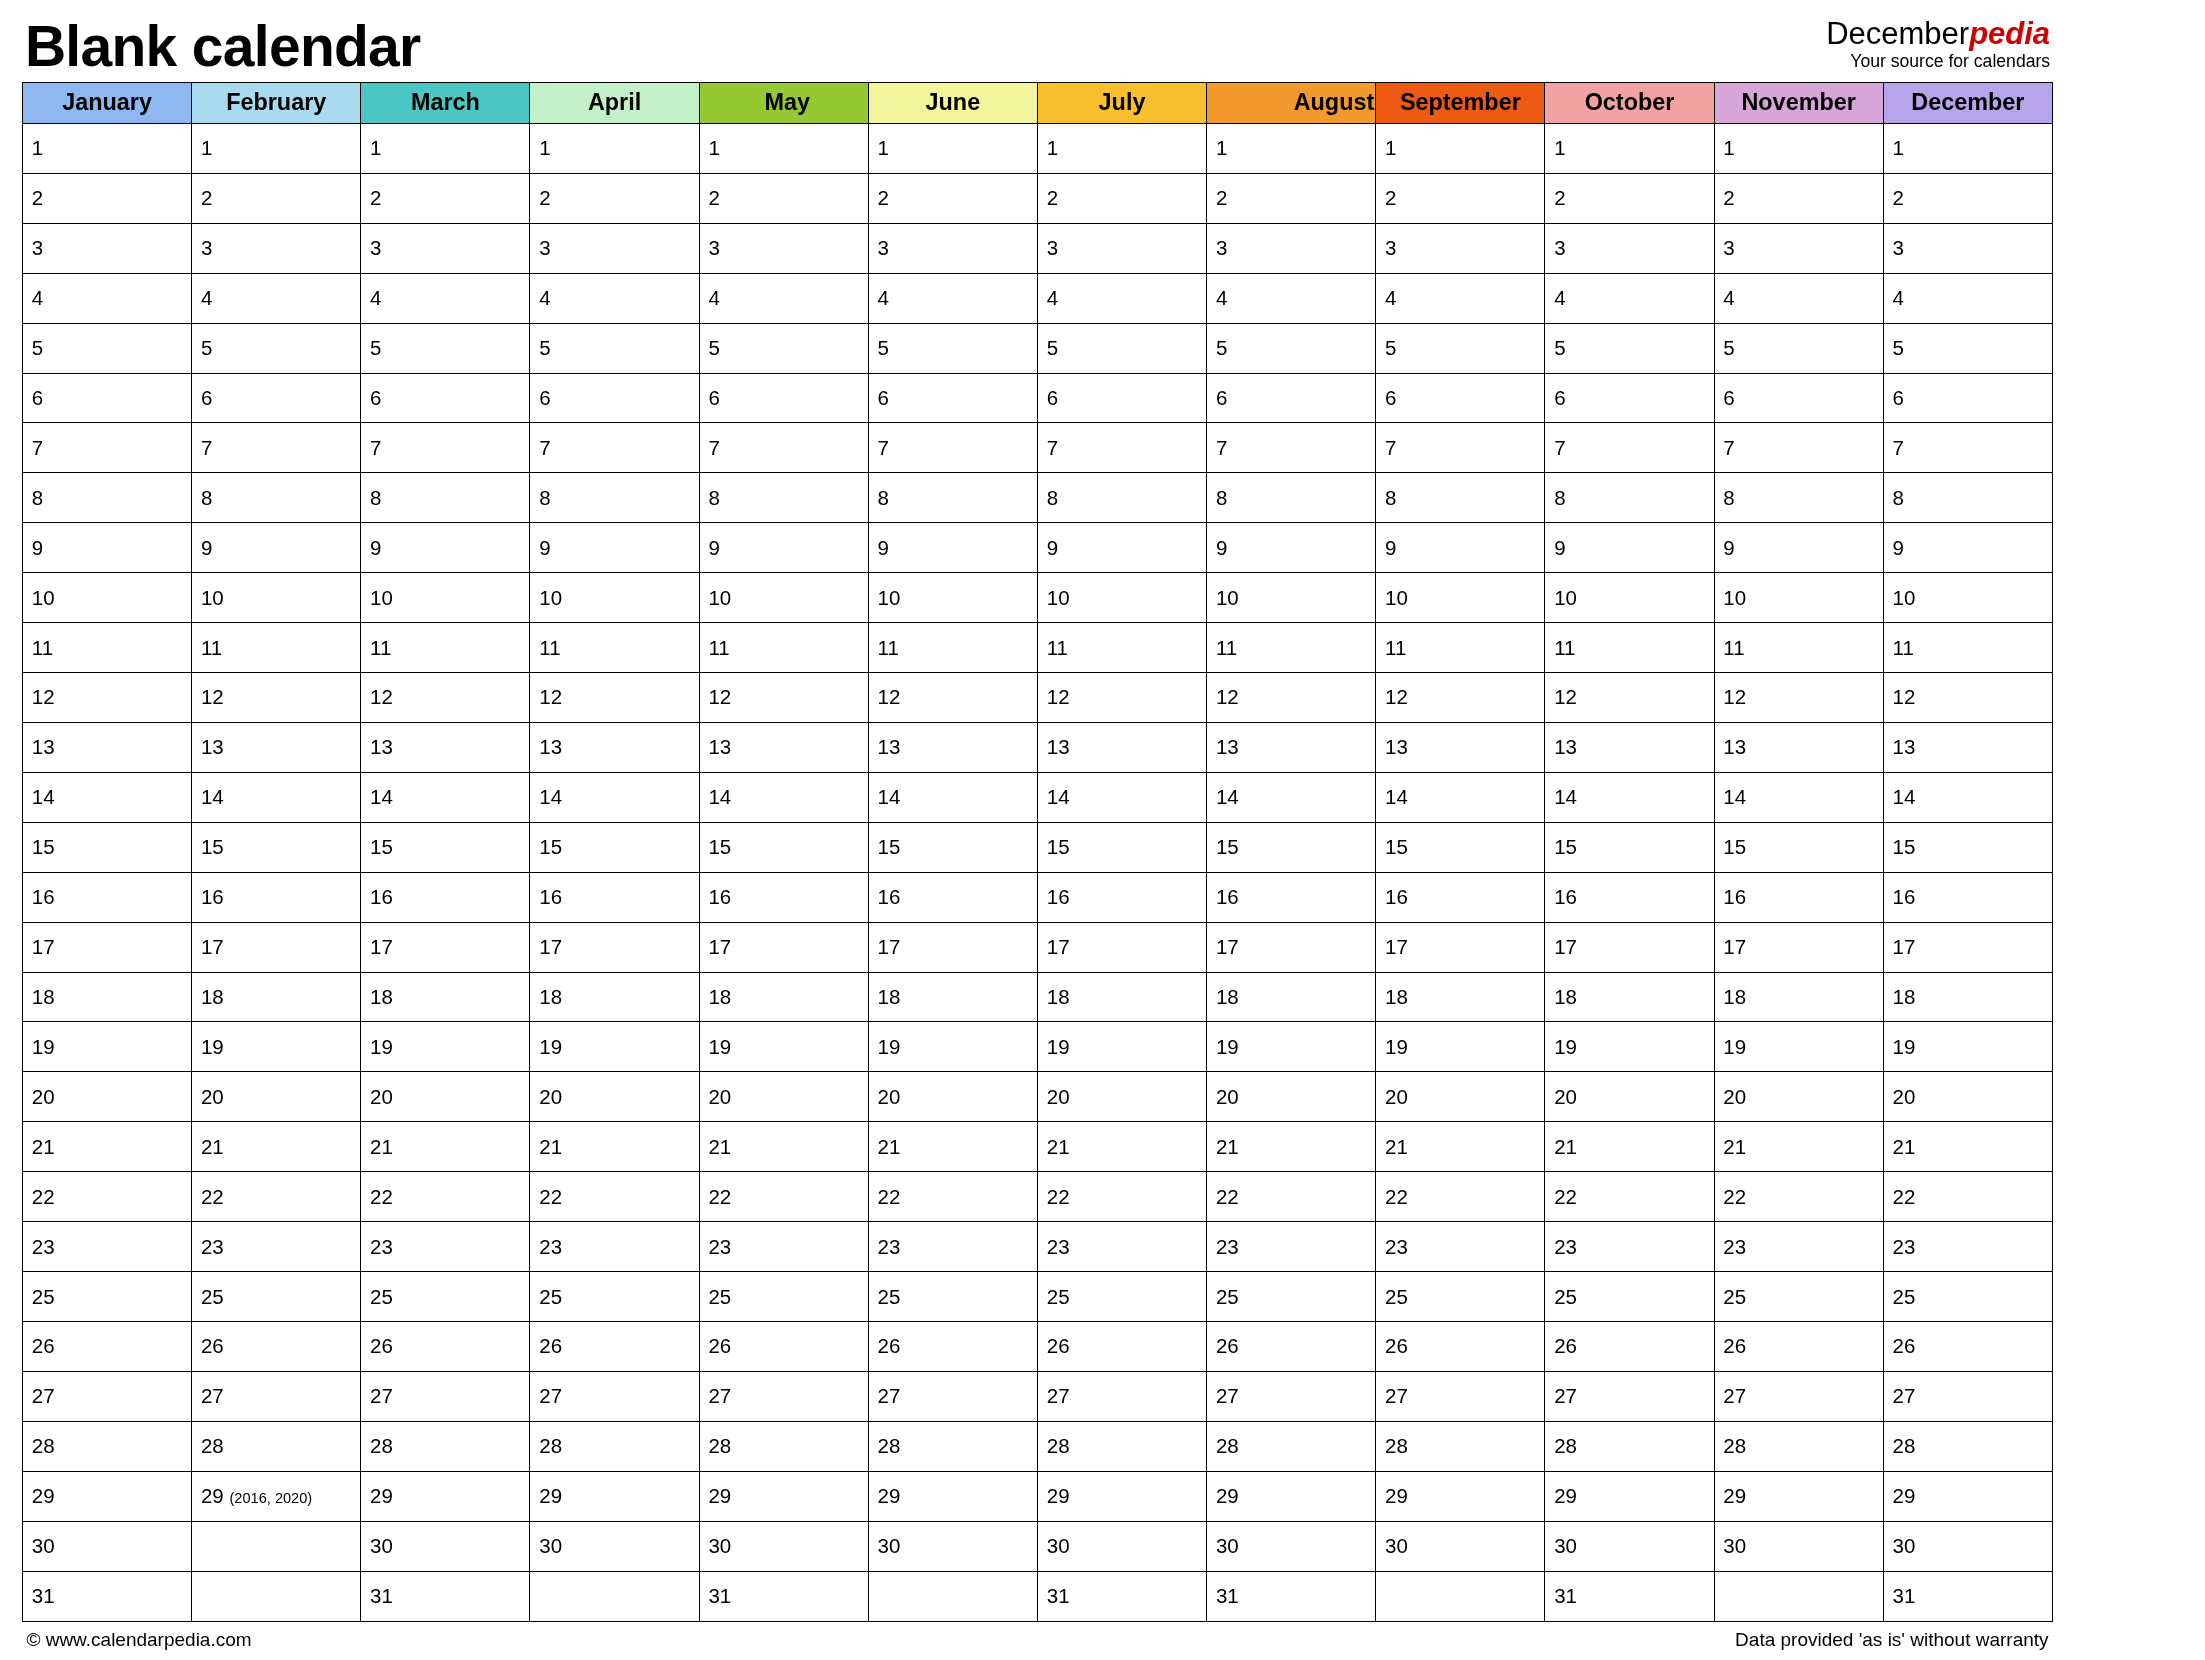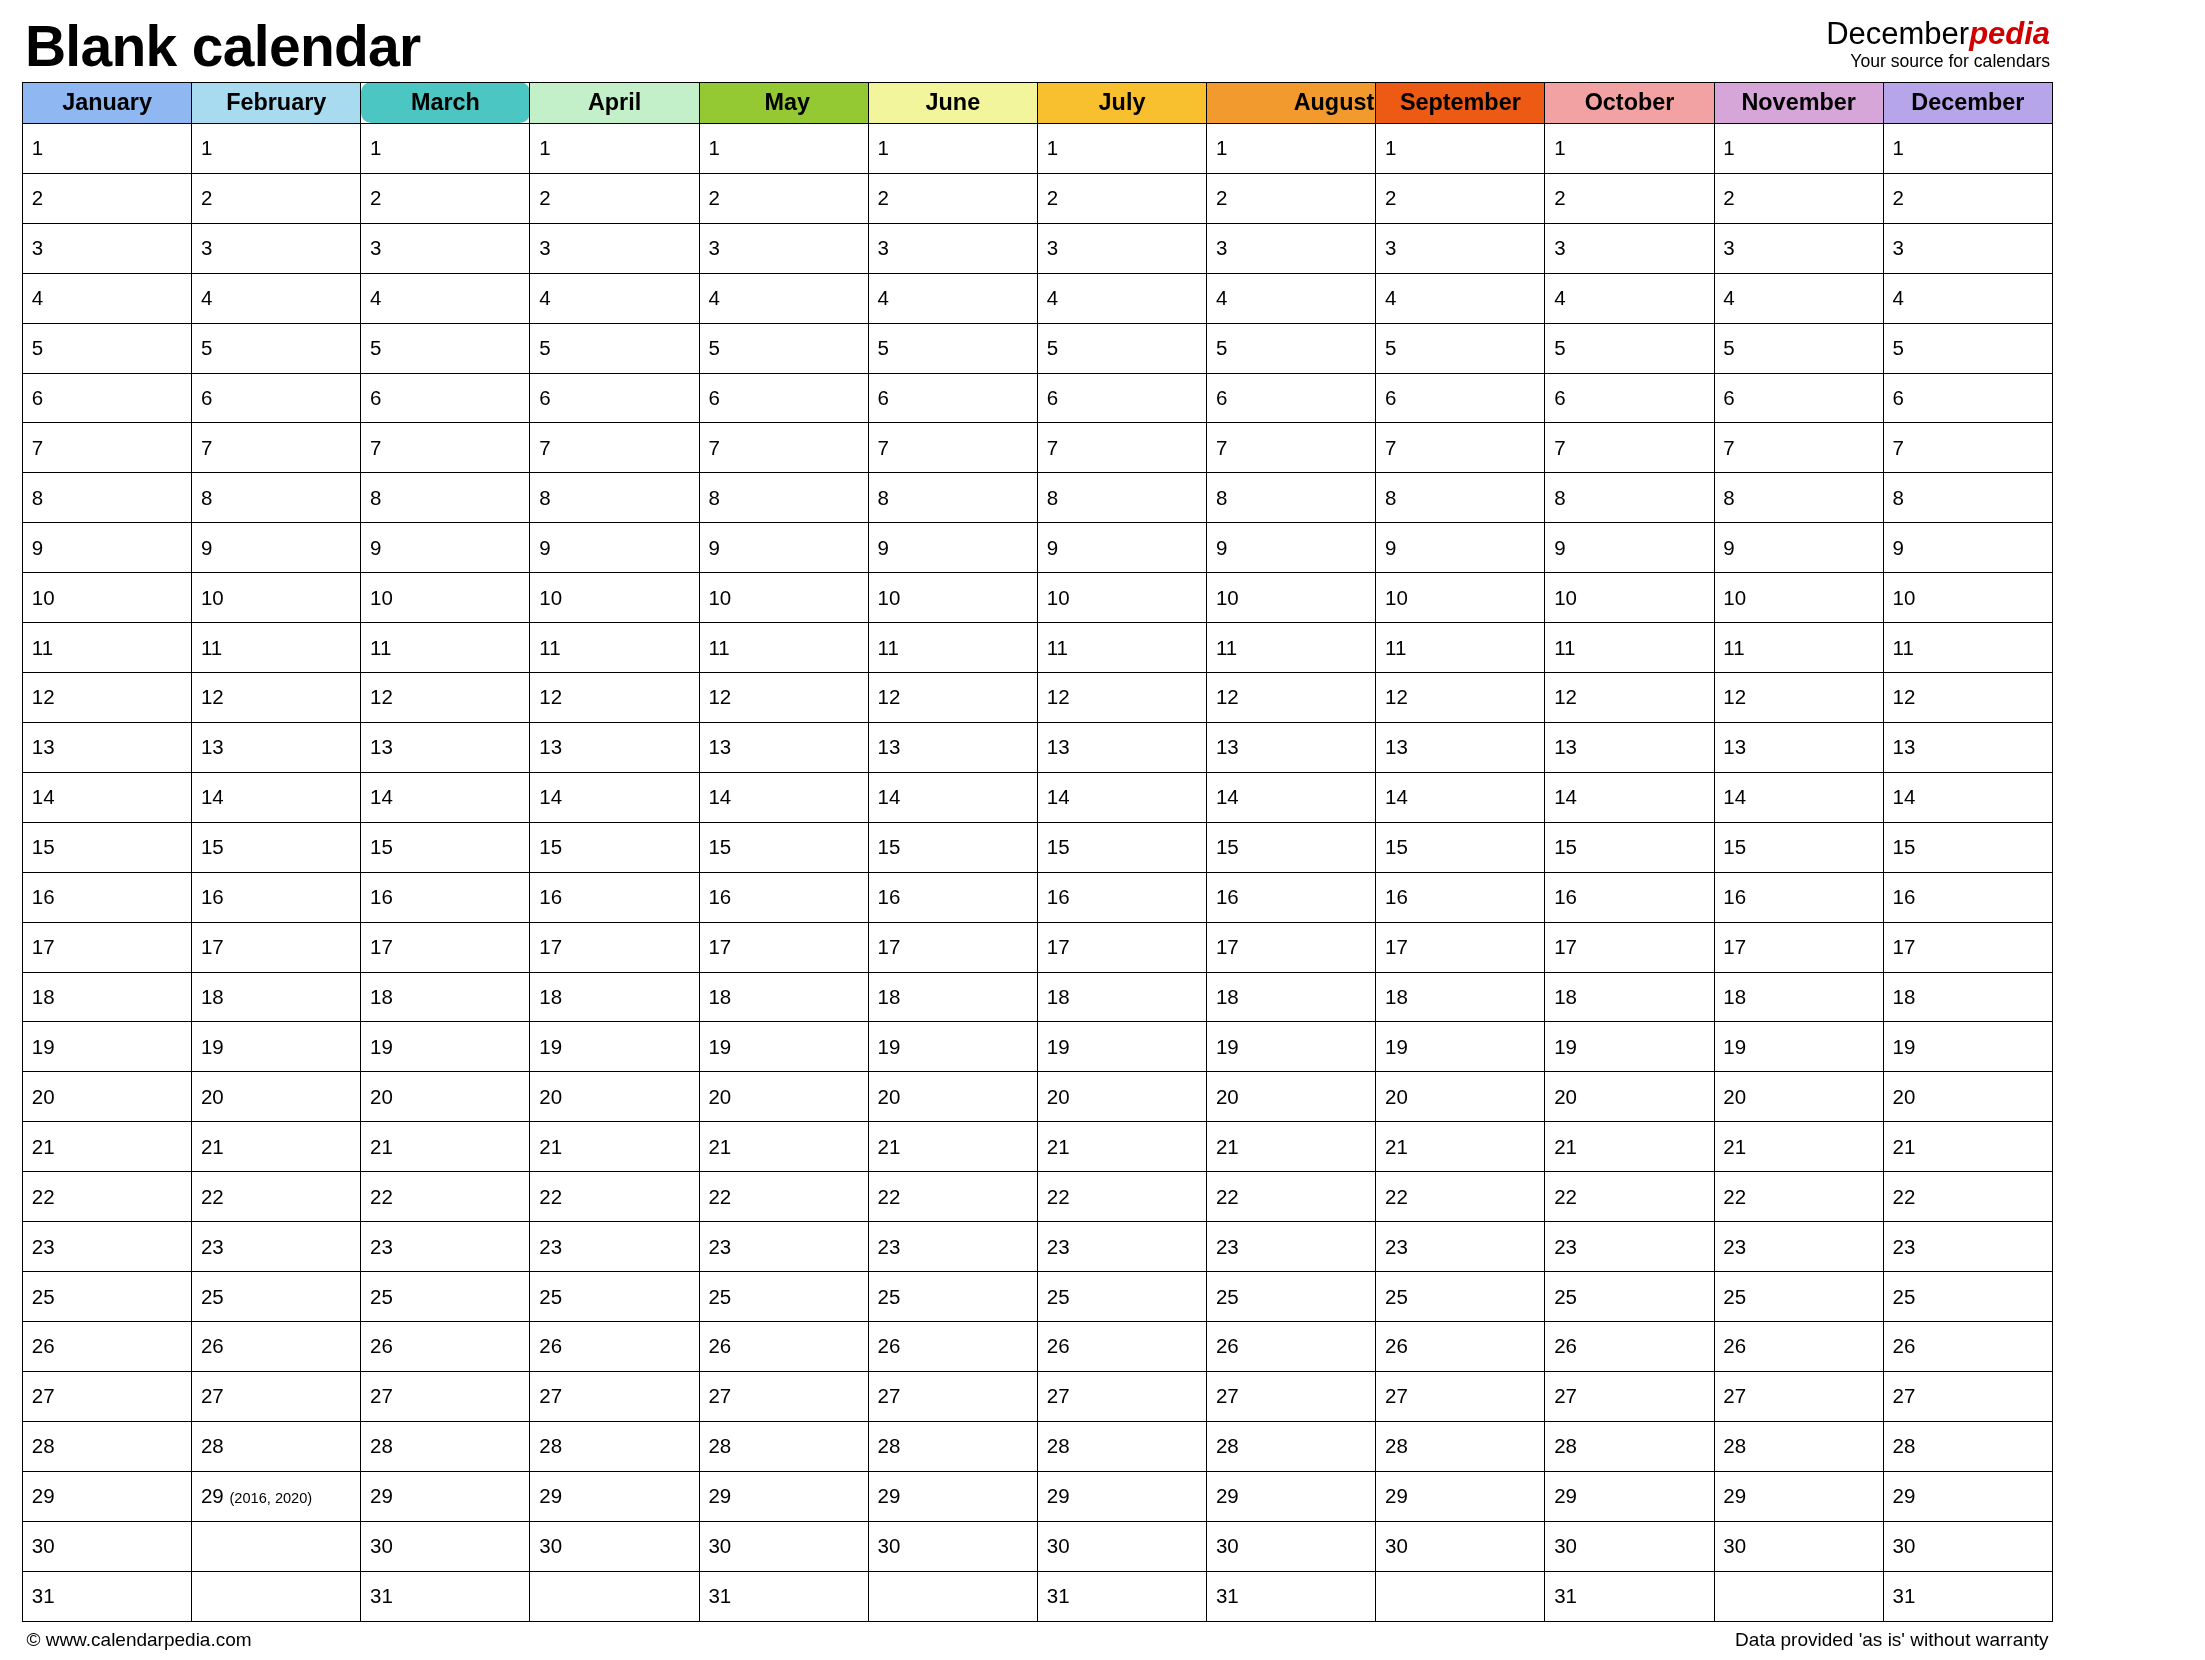--- a/index.html
+++ b/index.html
@@ -67,21 +67,21 @@
       </div>
       <div class="brand-sub">Your source for calendars</div>
     </div>
   </div>
 
   <table class="cal">
     <thead>
       <tr id="month-header-row">
           <th style="background: rgb(143, 183, 242);">January</th>
           <th style="background: rgb(168, 219, 239);">February</th>
-          <th style="background: rgb(76, 198, 194); border-radius: 10px;">March</th>
+          <th style="background: rgb(76, 198, 194);">March</th>
           <th style="background: rgb(195, 240, 200);">April</th>
           <th style="background: rgb(149, 201, 51); padding-left: 8px;">May</th>
           <th style="background: rgb(242, 245, 155);">June</th>
           <th style="background: rgb(248, 192, 47);">July</th>
           <th style="background: rgb(242, 154, 46); text-align: right;">August</th>
           <th style="background: rgb(236, 90, 19);">September</th>
           <th style="background: rgb(242, 162, 162);">October</th>
           <th style="background: rgb(215, 166, 217);">November</th>
           <th style="background: rgb(182, 166, 233);">December</th>
         </tr>

